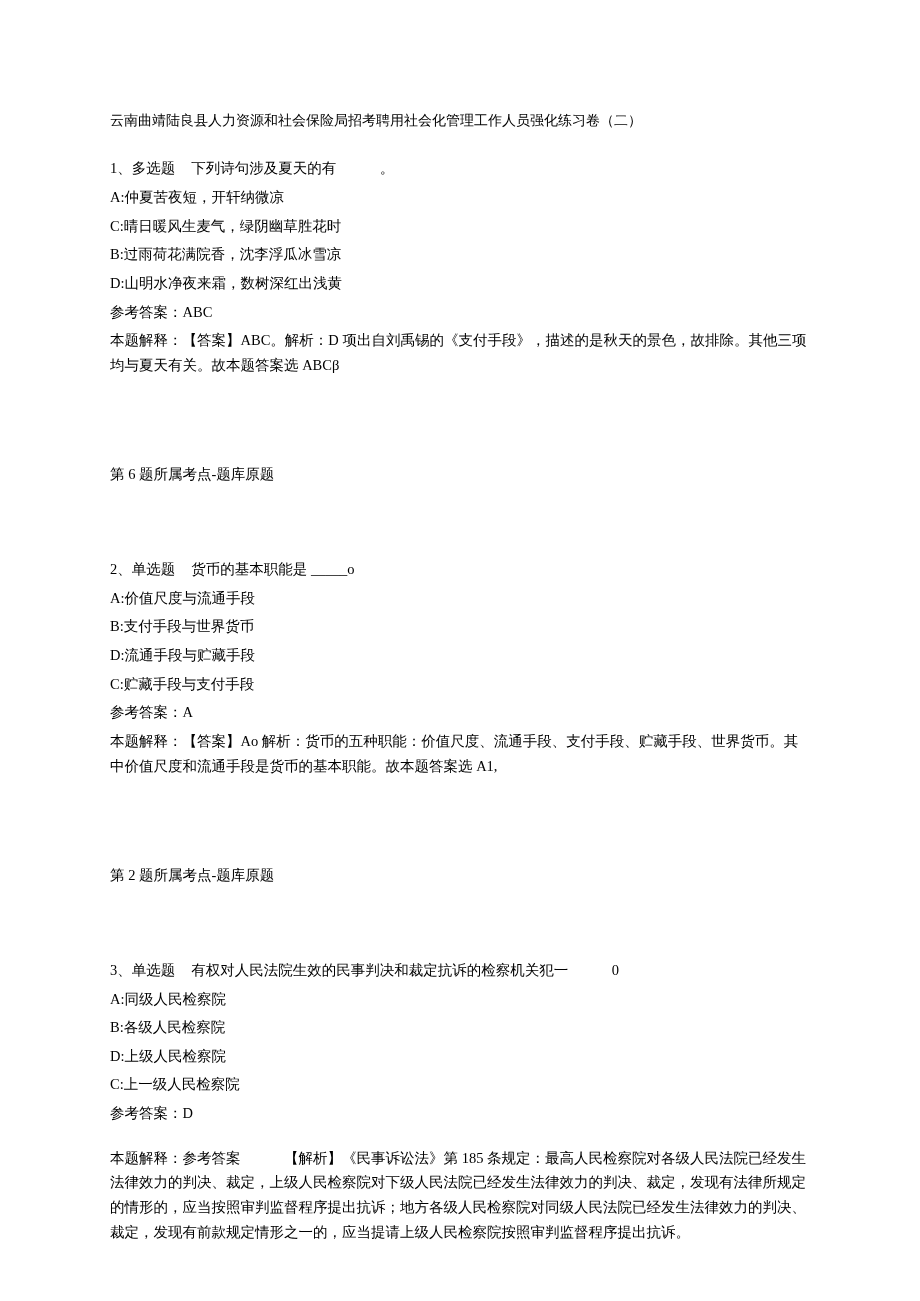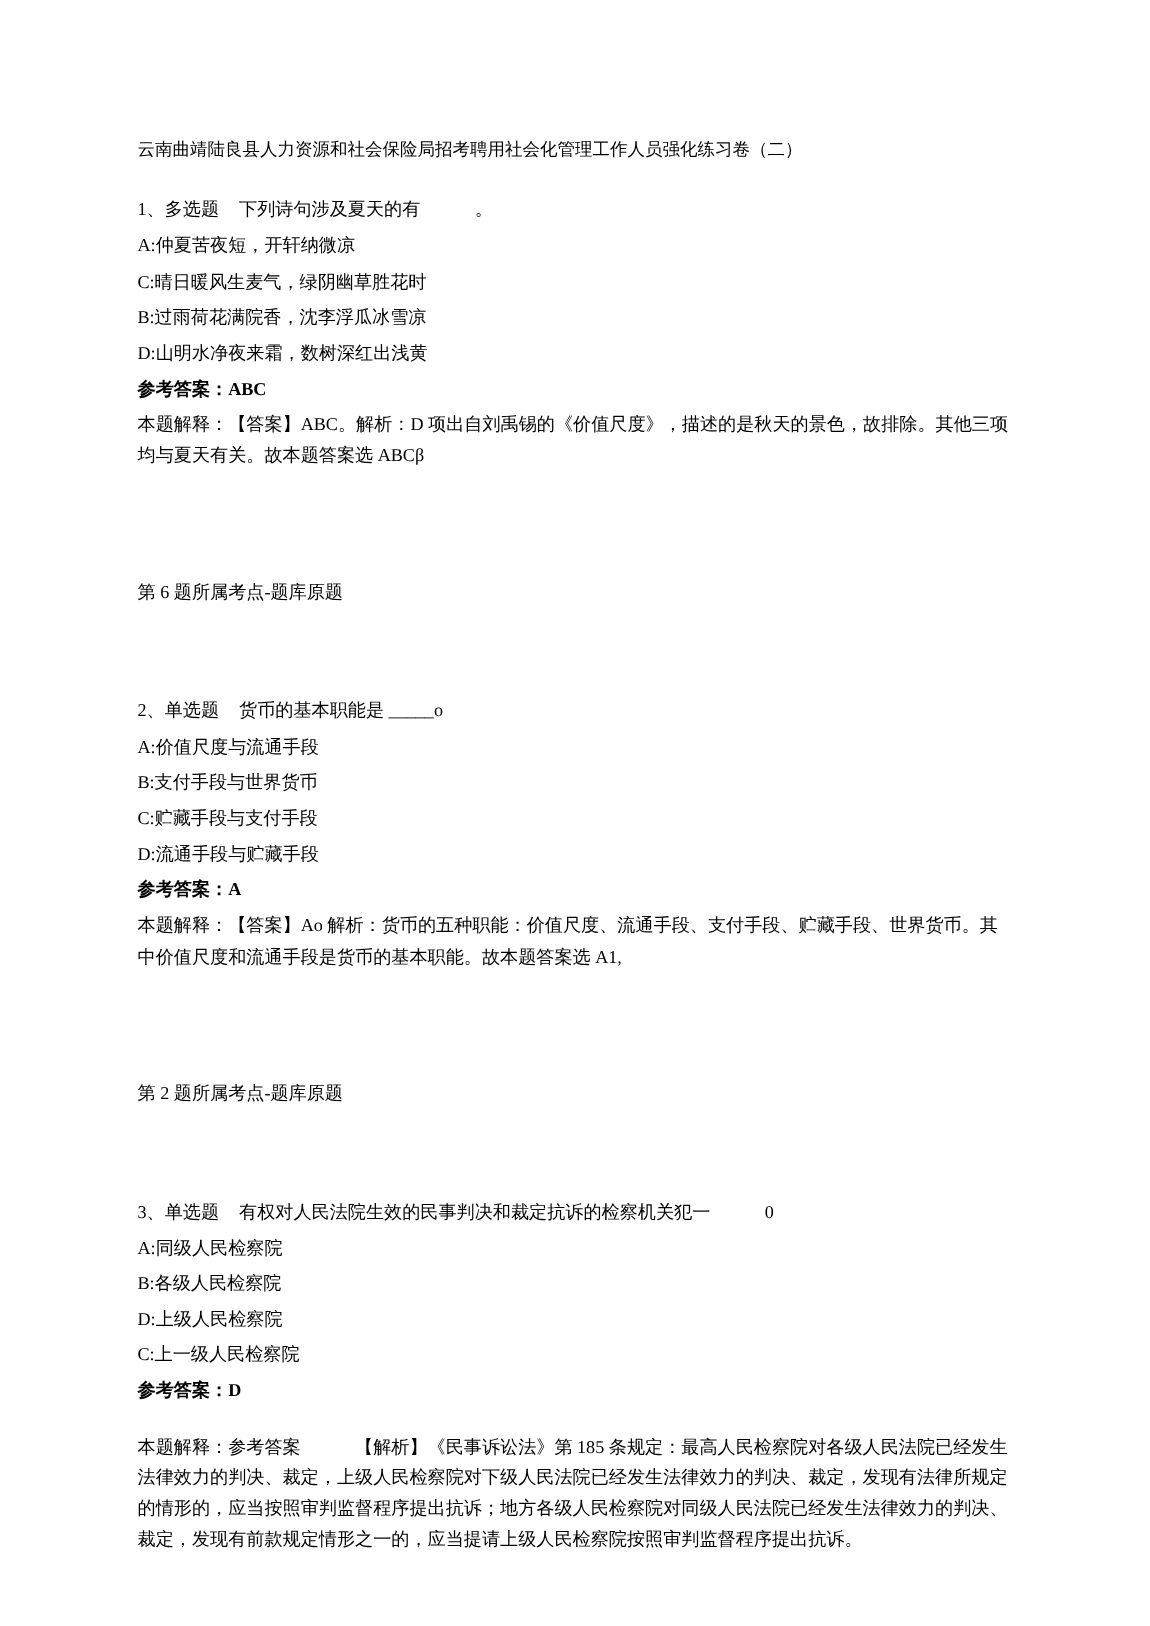--- a/index.html
+++ b/index.html
@@ -25,21 +25,20 @@
     margin: 0 0 4px 0;
   }
   .stem {
     margin-bottom: 4px;
   }
   .type-label {
     margin-right: 16px;
   }
   .answer-label {
     margin-top: 2px;
-    font-weight: bold;
   }
   .gap-huge {
     height: 56px;
   }
   .gap-med {
     height: 16px;
   }
 </style>
 </head>
 <body>
@@ -48,35 +47,35 @@
 
 <div class="question-block">
   <p class="stem">
     <span>1、</span><span class="type-label">多选题</span><span>下列诗句涉及夏天的有　　　。</span>
   </p>
   <p>A:仲夏苦夜短，开轩纳微凉</p>
   <p>C:晴日暖风生麦气，绿阴幽草胜花时</p>
   <p>B:过雨荷花满院香，沈李浮瓜冰雪凉</p>
   <p>D:山明水净夜来霜，数树深红出浅黄</p>
   <p class="answer-label">参考答案：ABC</p>
-  <p>本题解释：【答案】ABC。解析：D 项出自刘禹锡的《价值尺度》，描述的是秋天的景色，故排除。其他三项均与夏天有关。故本题答案选 ABCβ</p>
+  <p>本题解释：【答案】ABC。解析：D 项出自刘禹锡的《支付手段》，描述的是秋天的景色，故排除。其他三项均与夏天有关。故本题答案选 ABCβ</p>
 </div>
 
 <div class="gap-huge"></div>
 <p class="topic-line">第 6 题所属考点-题库原题</p>
 <div class="gap-huge"></div>
 
 <div class="question-block">
   <p class="stem">
     <span>2、</span><span class="type-label">单选题</span><span>货币的基本职能是 _____o</span>
   </p>
   <p>A:价值尺度与流通手段</p>
   <p>B:支付手段与世界货币</p>
+  <p>D:流通手段与贮藏手段</p>
   <p>C:贮藏手段与支付手段</p>
-  <p>D:流通手段与贮藏手段</p>
   <p class="answer-label">参考答案：A</p>
   <p>本题解释：【答案】Ao 解析：货币的五种职能：价值尺度、流通手段、支付手段、贮藏手段、世界货币。其中价值尺度和流通手段是货币的基本职能。故本题答案选 A1,</p>
 </div>
 
 <div class="gap-huge"></div>
 <p class="topic-line">第 2 题所属考点-题库原题</p>
 <div class="gap-huge"></div>
 
 <div class="question-block">
   <p class="stem">

